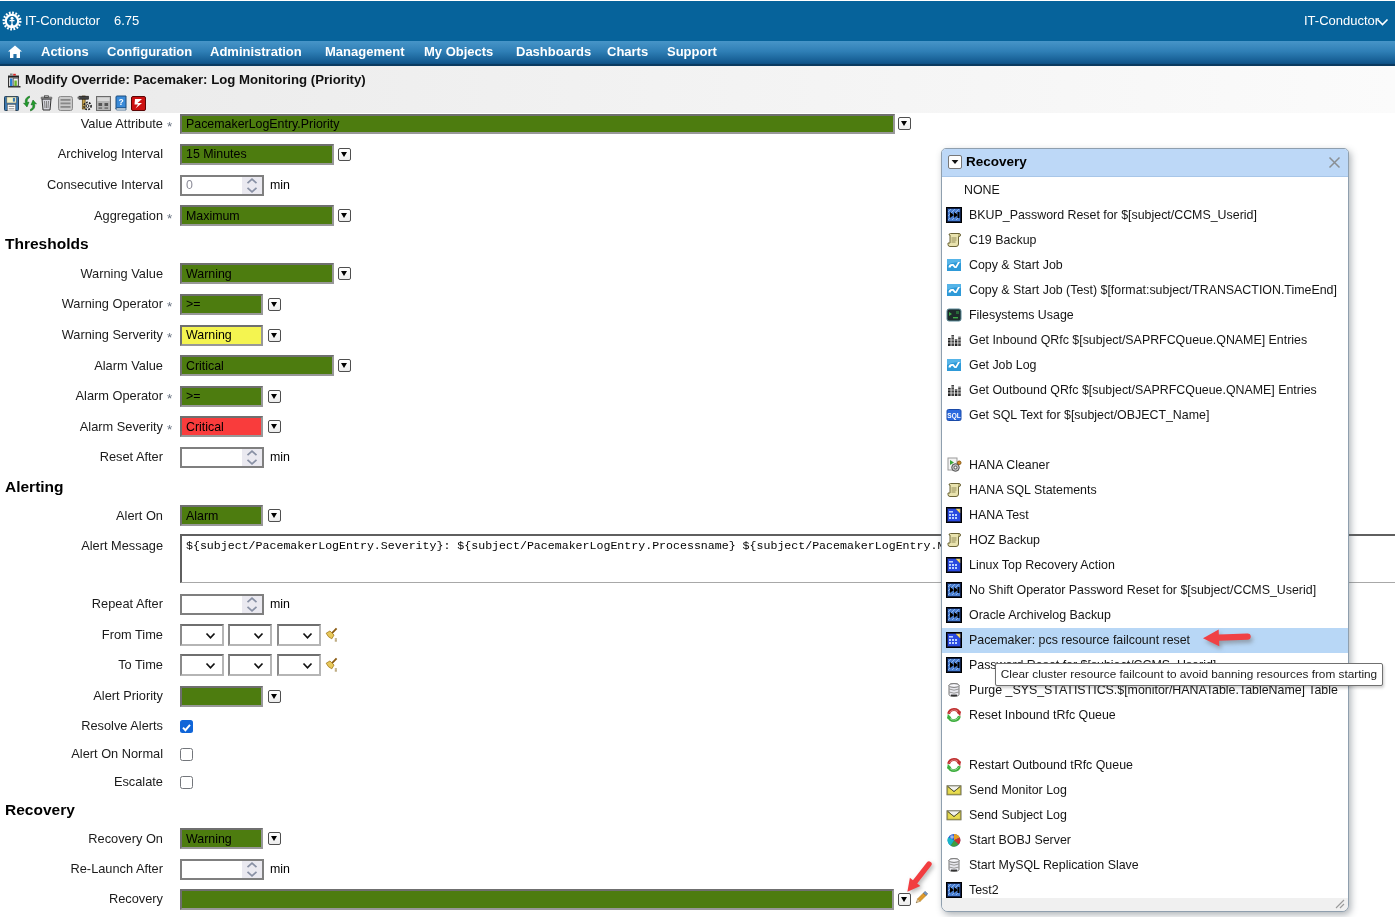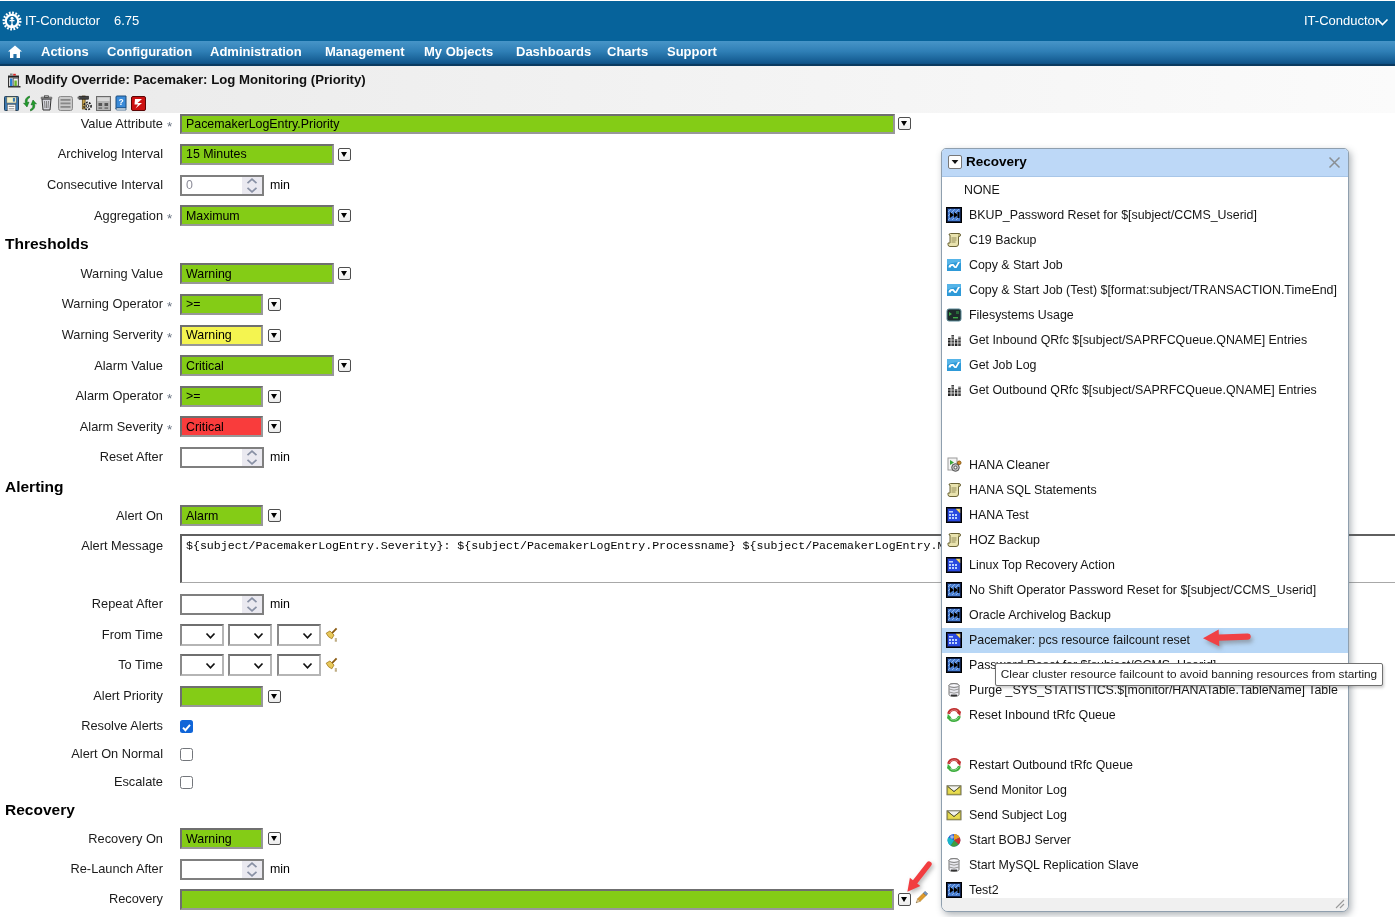--- a/index.html
+++ b/index.html
@@ -9,21 +9,21 @@
 
 #topbar{left:0;top:1px;width:1395px;height:40px;background:#06639B;}
 #navbar{left:0;top:41px;width:1395px;height:23px;background:linear-gradient(#4795c8 0%,#2f7fb6 45%,#135a90 92%,#0e4f82 100%);border-bottom:2px solid #0a3a60;}
 .navitem{position:absolute;top:3px;color:#fff;font-size:13px;font-weight:bold;white-space:nowrap;}
 #titlebar{left:0;top:66px;width:1395px;height:47px;background:linear-gradient(to right,#eaeaea,#fbfbfb);}
 #title{position:absolute;left:25px;top:5.5px;font-size:13.2px;font-weight:bold;color:#111;white-space:nowrap;}
 
 .lbl{position:absolute;left:0;width:163px;text-align:right;font-size:12.8px;color:#1b1b1b;line-height:16px;white-space:nowrap;}
 .req{position:absolute;left:167px;width:10px;font-size:13.5px;color:#66707f;line-height:16px;transform:translateY(3.2px);}
 .hdg{position:absolute;left:5px;font-size:15.5px;font-weight:bold;color:#000;line-height:19px;}
-.in{position:absolute;box-sizing:border-box;background:#84cc16;border:2px solid #7e7e7e;border-color:#6f6f6f #989898 #989898 #6f6f6f;font-size:12.4px;color:#000;padding:0 0 0 4px;display:flex;align-items:center;white-space:nowrap;overflow:hidden;}
+.in{position:absolute;box-sizing:border-box;background:#4d7c0f;border:2px solid #7e7e7e;border-color:#6f6f6f #989898 #989898 #6f6f6f;font-size:12.4px;color:#000;padding:0 0 0 4px;display:flex;align-items:center;white-space:nowrap;overflow:hidden;}
 .spin{position:absolute;box-sizing:border-box;background:#fff;border:2px solid #7f7f7f;font-size:12.4px;color:#8d8d99;padding:0 0 0 4px;display:flex;align-items:center;}
 .spinbtn{position:absolute;right:0px;top:0px;bottom:0px;width:20px;background:#eae9f0;}
 .dbtn{position:absolute;width:13px;height:13px;box-sizing:border-box;border:1px solid #4f4f4f;border-radius:2px;background:linear-gradient(#ffffff,#ececec);}
 .dbtn:after{content:"";position:absolute;left:1.9px;top:3.4px;border-left:3.7px solid transparent;border-right:3.7px solid transparent;border-top:5.4px solid #000;}
 .min{position:absolute;left:270px;font-size:12.4px;color:#000;line-height:16px;}
 .tsel{position:absolute;box-sizing:border-box;width:44px;height:22px;background:#fff;border:2px solid;border-color:#6f6f6f #b5b5b5 #b5b5b5 #8a8a8a;}
 .cb{position:absolute;left:180px;width:13px;height:13px;box-sizing:border-box;border:1.6px solid #73767b;border-radius:2.5px;background:#fff;}
 .cbon{position:absolute;left:180px;width:13px;height:13px;box-sizing:border-box;border-radius:2.5px;background:#1065d8;}
 
 #panel{left:941px;top:148px;width:408px;height:764px;box-sizing:border-box;background:#fff;border:1px solid #8f9fae;border-radius:5px 5px 7px 7px;box-shadow:2px 3px 7px rgba(80,90,100,0.45);}
@@ -446,20 +446,26 @@
           <use href="#i-sap"></use>
         </svg>
         <span class="tx">Get Job Log</span>
       </div>
   <div class="prow" style="top:228.5px">
         <svg width="16" height="16">
           <use href="#i-bars"></use>
         </svg>
         <span class="tx">Get Outbound QRfc $[subject/SAPRFCQueue.QNAME] Entries</span>
       </div>
+  <div class="prow" style="top:253.5px">
+        <svg width="16" height="16">
+          <use href="#i-sql"></use>
+        </svg>
+        <span class="tx">Get SQL Text for $[subject/OBJECT_Name]</span>
+      </div>
   <div class="prow" style="top:303.5px">
         <svg width="16" height="16">
           <use href="#i-gearp"></use>
         </svg>
         <span class="tx">HANA Cleaner</span>
       </div>
   <div class="prow" style="top:328.5px">
         <svg width="16" height="16">
           <use href="#i-scroll"></use>
         </svg>

